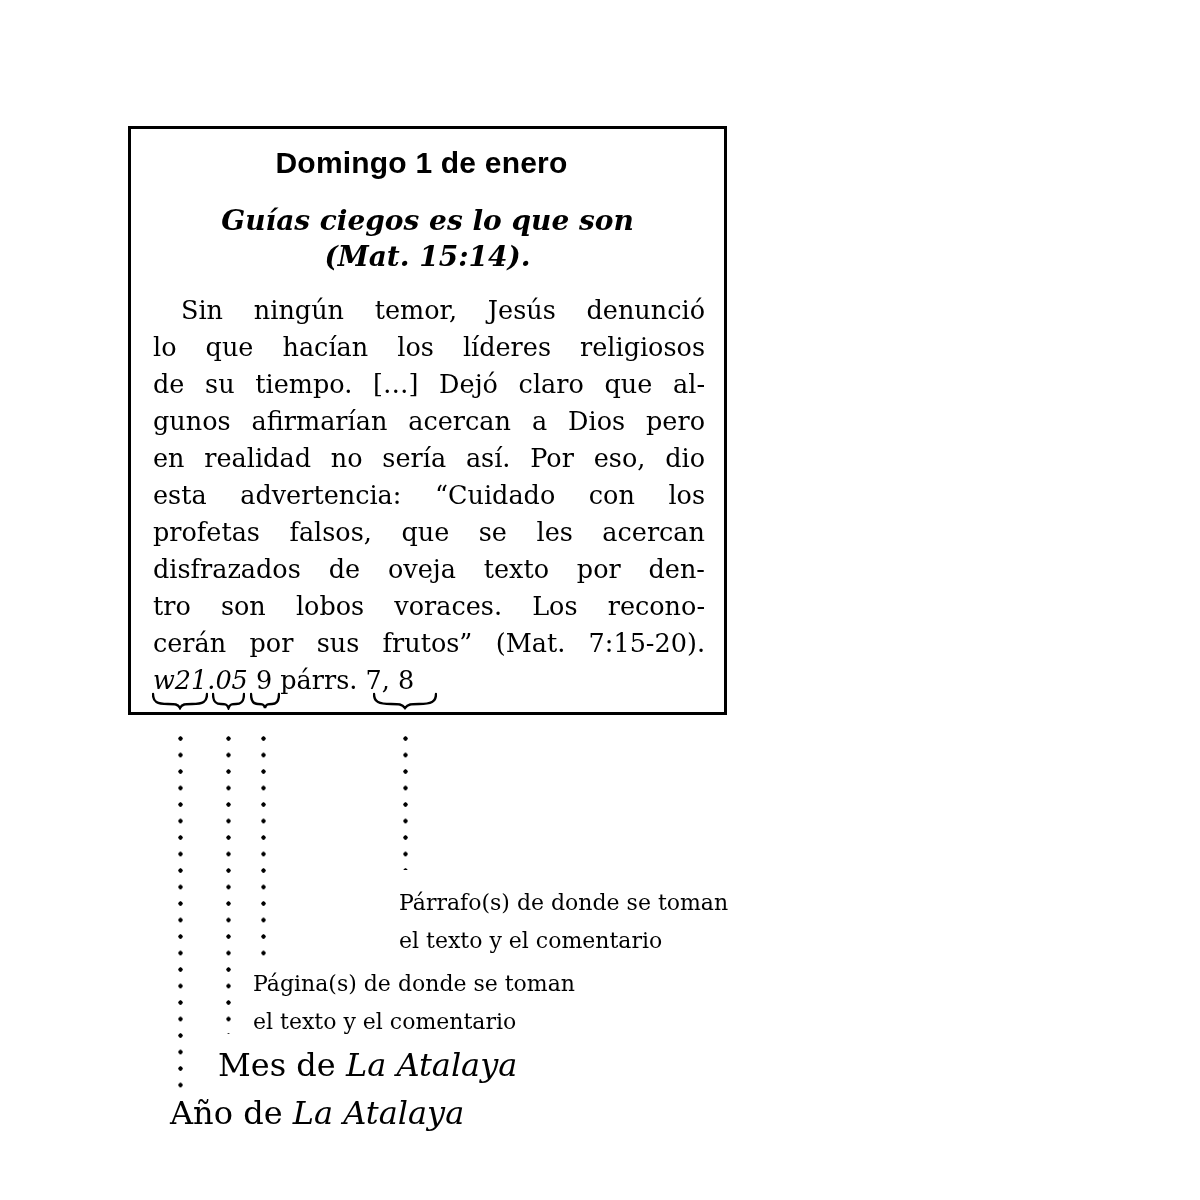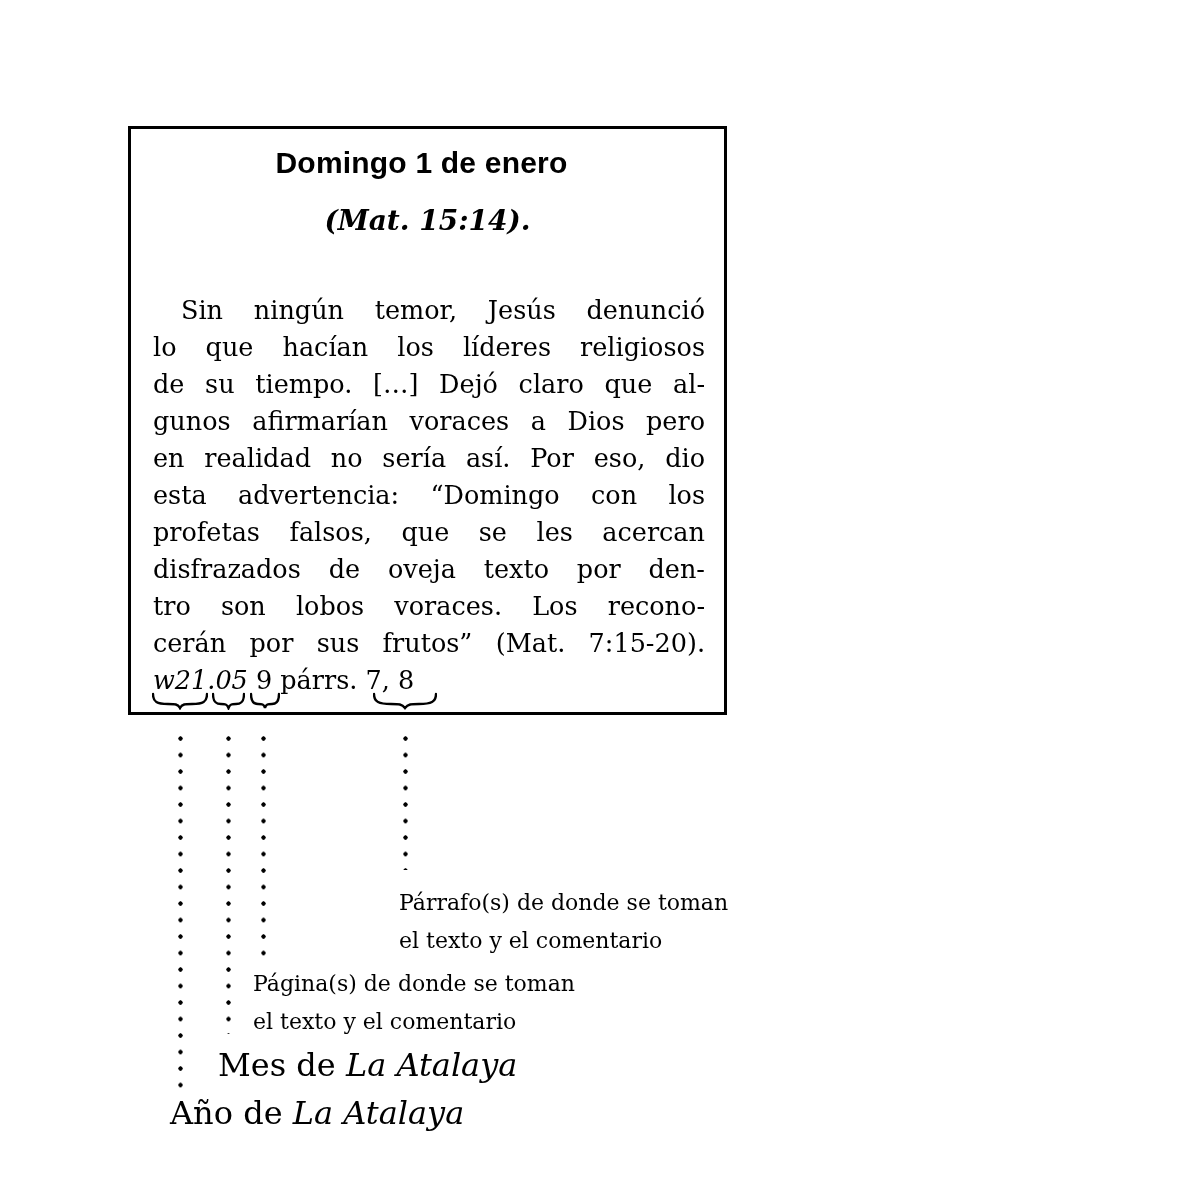--- a/index.html
+++ b/index.html
@@ -114,30 +114,31 @@
 </head>
 <body>
 
 <div id="page">
 
   <div class="daily-box">
 
     <div class="box-title">Domingo 1 de enero</div>
 
     <div class="scripture">
+      <div>Guías ciegos es lo que son</div>
       <div>(Mat. 15:14).</div>
     </div>
 
     <div class="para">
       <div class="jline first">Sin ningún temor, Jesús denunció</div>
       <div class="jline">lo que hacían los líderes religiosos</div>
       <div class="jline">de su tiempo. […] Dejó claro que al-</div>
-      <div class="jline">gunos afirmarían voraces a Dios pero</div>
+      <div class="jline">gunos afirmarían acercan a Dios pero</div>
       <div class="jline">en realidad no sería así. Por eso, dio</div>
-      <div class="jline">esta advertencia: “Domingo con los</div>
+      <div class="jline">esta advertencia: “Cuidado con los</div>
       <div class="jline">profetas falsos, que se les acercan</div>
       <div class="jline">disfrazados de oveja texto por den-</div>
       <div class="jline">tro son lobos voraces. Los recono-</div>
       <div class="jline">cerán por sus frutos” (Mat. 7:15-20).</div>
       <div class="cite-line"><span class="cite-code">w21.05</span><span> 9 párrs. 7, 8</span></div>
     </div>
 
     <div class="brace" id="brace-year">
       <svg width="56" height="18" viewBox="0 0 56 18">
         <path d="M1,2 C1,10 5,12 16,12 C23,12 26,12 28,16 C30,12 33,12 40,12 C51,12 55,10 55,2" fill="none" stroke="#000000" stroke-width="2.4" stroke-linecap="round"></path>

